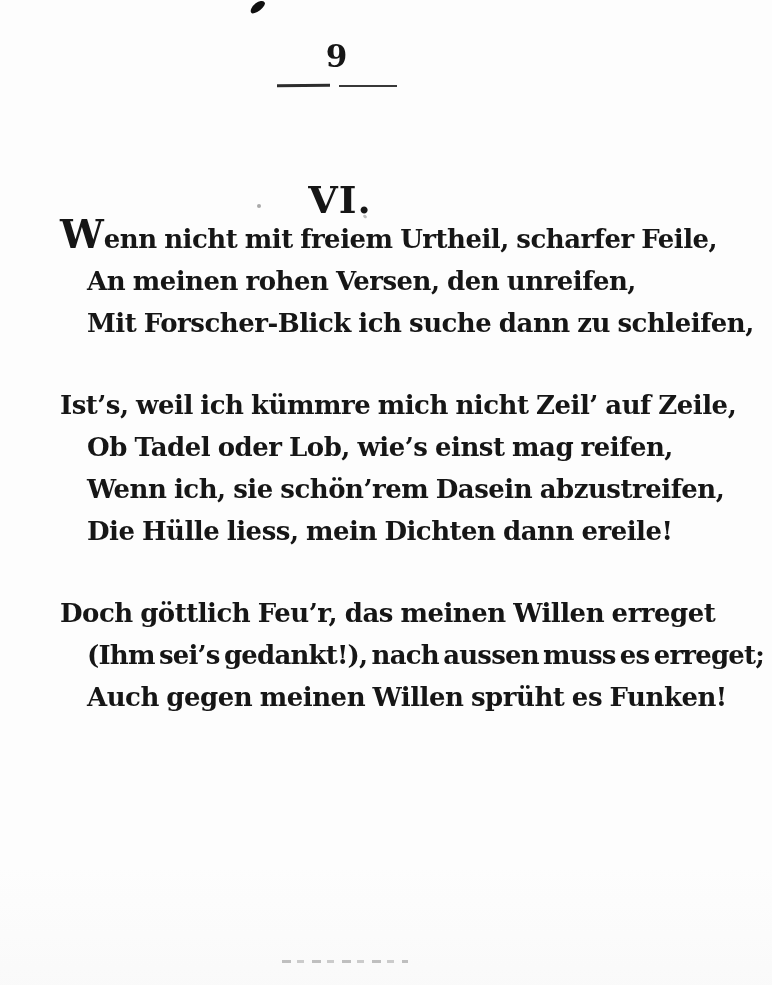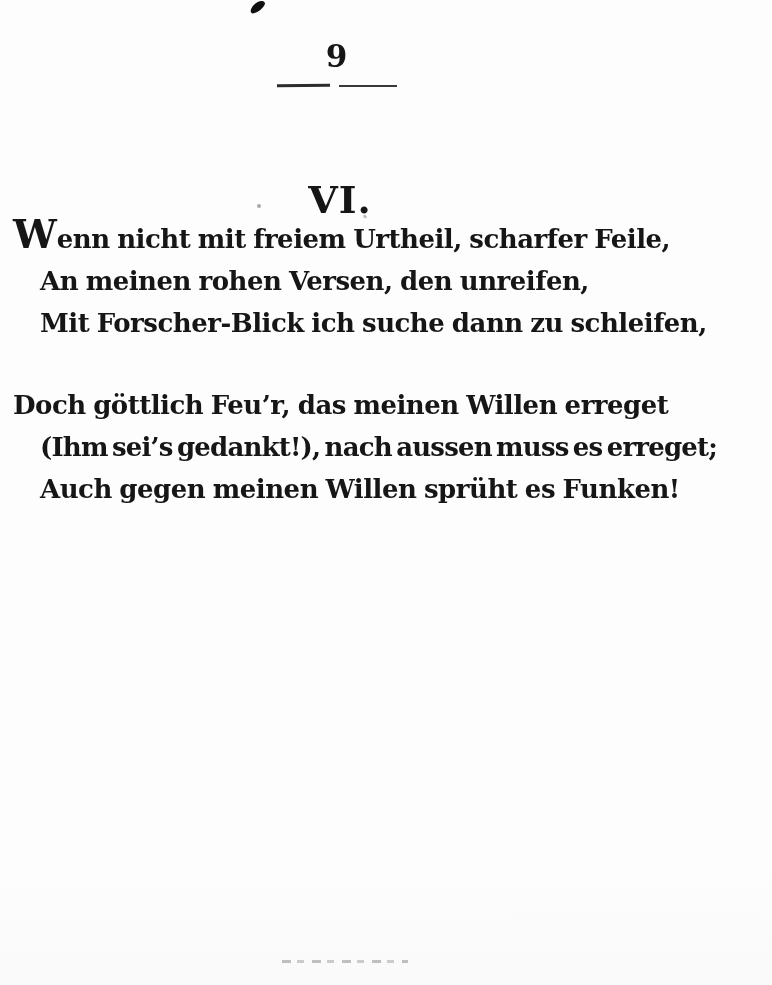--- a/index.html
+++ b/index.html
@@ -68,21 +68,21 @@
     position: absolute;
     left: 13px; top: 218px;
     font-size: 26px;
     font-weight: 700;
     line-height: 42px;
     letter-spacing: -0.5px;
     word-spacing: -1px;
     white-space: nowrap;
   }
   .stanza { margin: 0 0 40px 0; }
-  .line { height: 42px; }
+  .line { height: 42px; margin-left: 47px; }
   .line.indent { padding-left: 27px; }
   .line.tight { word-spacing: -4px; letter-spacing: -0.8px; }
   .initial {
     font-size: 39px;
     line-height: 0;
     letter-spacing: 0;
   }
   
   .bottom-rule {
     position: absolute;
@@ -115,20 +115,26 @@
   <div class="speck speck-2"></div>
 
   <div class="poem">
 
     <div class="stanza">
       <div class="line"><span class="initial">W</span><span>enn nicht mit freiem Urtheil, scharfer Feile,</span></div>
       <div class="line indent">An meinen rohen Versen, den unreifen,</div>
       <div class="line indent">Mit Forscher-Blick ich suche dann zu schleifen,</div>
     </div>
 
+    <div class="stanza">
+      <div class="line">Ist’s, weil ich kümmre mich nicht Zeil’ auf Zeile,</div>
+      <div class="line indent">Ob Tadel oder Lob, wie’s einst mag reifen,</div>
+      <div class="line indent">Wenn ich, sie schön’rem Dasein abzustreifen,</div>
+      <div class="line indent">Die Hülle liess, mein Dichten dann ereile!</div>
+    </div>
 
     <div class="stanza">
       <div class="line">Doch göttlich Feu’r, das meinen Willen erreget</div>
       <div class="line indent tight">(Ihm sei’s gedankt!), nach aussen muss es erreget;</div>
       <div class="line indent">Auch gegen meinen Willen sprüht es Funken!</div>
     </div>
 
 
   </div>
 

